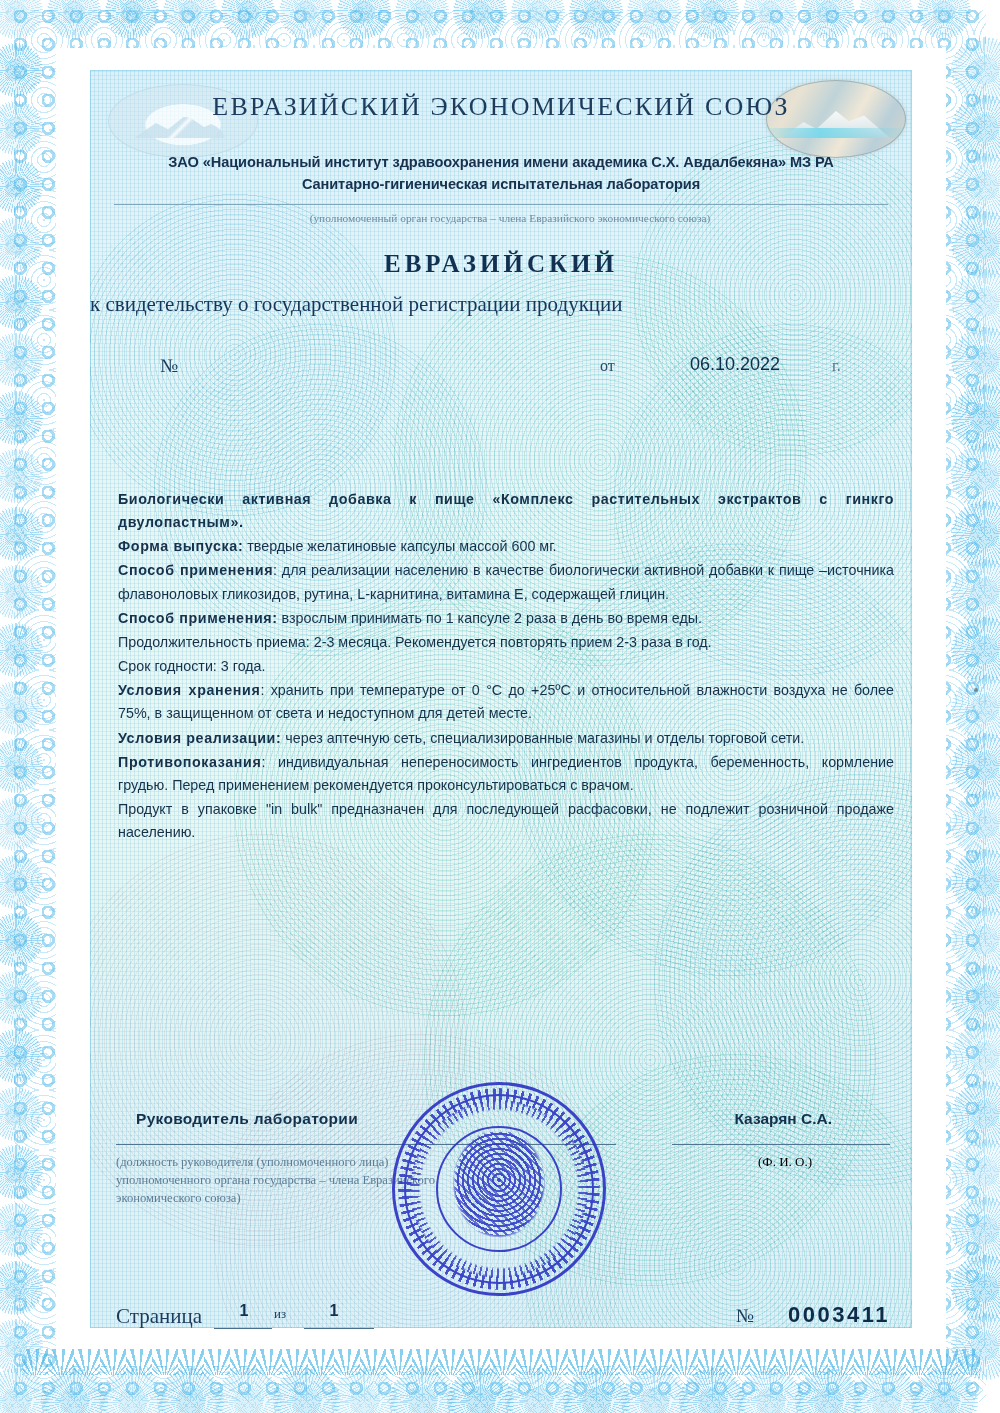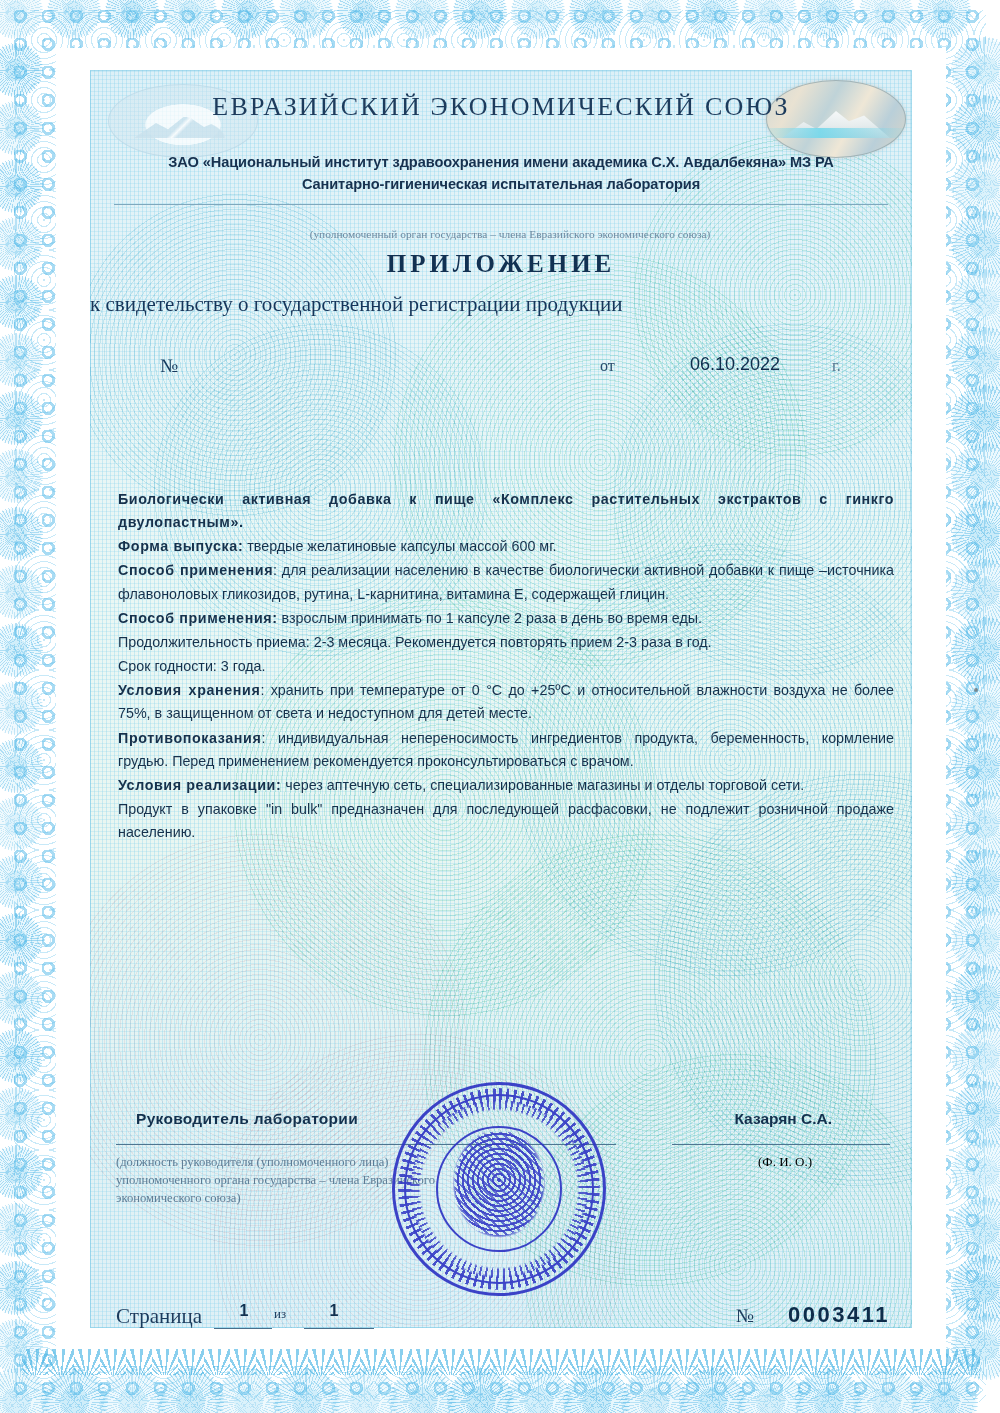--- a/index.html
+++ b/index.html
@@ -190,21 +190,21 @@
     position: absolute;
     left: 24px; right: 24px;
     top: 134px;
     height: 1px;
     background: #7fa8bd;
   }
 
   .auth-note {
     position: absolute;
     left: 0; right: 0;
-    top: 158px;
+    top: 142px;
     text-align: center;
     font-family: "Liberation Serif", serif;
     font-size: 11.4px;
     color: #6d89a0;
     padding-left: 18px;
   }
 
   .doc-title {
     position: absolute;
     left: 0; right: 0;
@@ -559,21 +559,21 @@
 
     <div class="org-title">ЕВРАЗИЙСКИЙ ЭКОНОМИЧЕСКИЙ СОЮЗ</div>
 
     <div class="org-line1">ЗАО «Национальный институт здравоохранения имени академика С.Х. Авдалбекяна»  МЗ РА</div>
     <div class="org-line2">Санитарно-гигиеническая испытательная лаборатория</div>
 
     <div class="hr-top"></div>
 
     <div class="auth-note">(уполномоченный орган государства – члена Евразийского экономического союза)</div>
 
-    <div class="doc-title">ПРИЛОЖЕНИЕ</div>
+    <div class="doc-title">ЕВРАЗИЙСКИЙ</div>
     <div class="doc-sub">к свидетельству о государственной регистрации продукции</div>
 
     <div class="regline">
       <span class="reg-no-sym">№</span>
       <span class="reg-ot">от</span>
       <span class="reg-date">06.10.2022</span>
       <span class="reg-g">г.</span>
     </div>
 
     <div class="body-block">
@@ -584,23 +584,23 @@
       <p><span class="lbl">Способ применения</span><span>: для реализации населению в качестве биологически активной добавки к пище –источника флавоноловых гликозидов, рутина, L-карнитина, витамина Е, содержащей глицин.</span></p>
 
       <p><span class="lbl">Способ применения:</span><span> взрослым принимать по 1 капсуле 2 раза в день во время еды.</span></p>
 
       <p>Продолжительность приема: 2-3 месяца. Рекомендуется повторять прием 2-3 раза в год.</p>
 
       <p>Срок годности: 3 года.</p>
 
       <p><span class="lbl">Условия хранения</span><span>: хранить при температуре от 0 °С до +25ºС и относительной влажности воздуха не более 75%, в защищенном от света и недоступном для детей месте.</span></p>
 
+      <p><span class="lbl">Условия реализации:</span><span> через аптечную сеть, специализированные магазины и отделы торговой сети.</span></p>
+
       <p><span class="lbl">Противопоказания</span><span>: индивидуальная непереносимость ингредиентов продукта, беременность, кормление грудью. Перед применением рекомендуется проконсультироваться с врачом.</span></p>
-
-      <p><span class="lbl">Условия реализации:</span><span> через аптечную сеть, специализированные магазины и отделы торговой сети.</span></p>
 
       <p>Продукт в упаковке "in bulk" предназначен для последующей расфасовки, не подлежит розничной продаже населению.</p>
     </div>
 
     <div class="sig-wrap">
       <div class="sig-role">Руководитель лаборатории</div>
       <div class="sig-name">Казарян С.А.</div>
       <div class="sig-rule-left"></div>
       <div class="sig-rule-right"></div>
       <div class="sig-caption">(должность руководителя (уполномоченного лица) уполномоченного органа государства – члена Евразийского экономического союза)</div>

